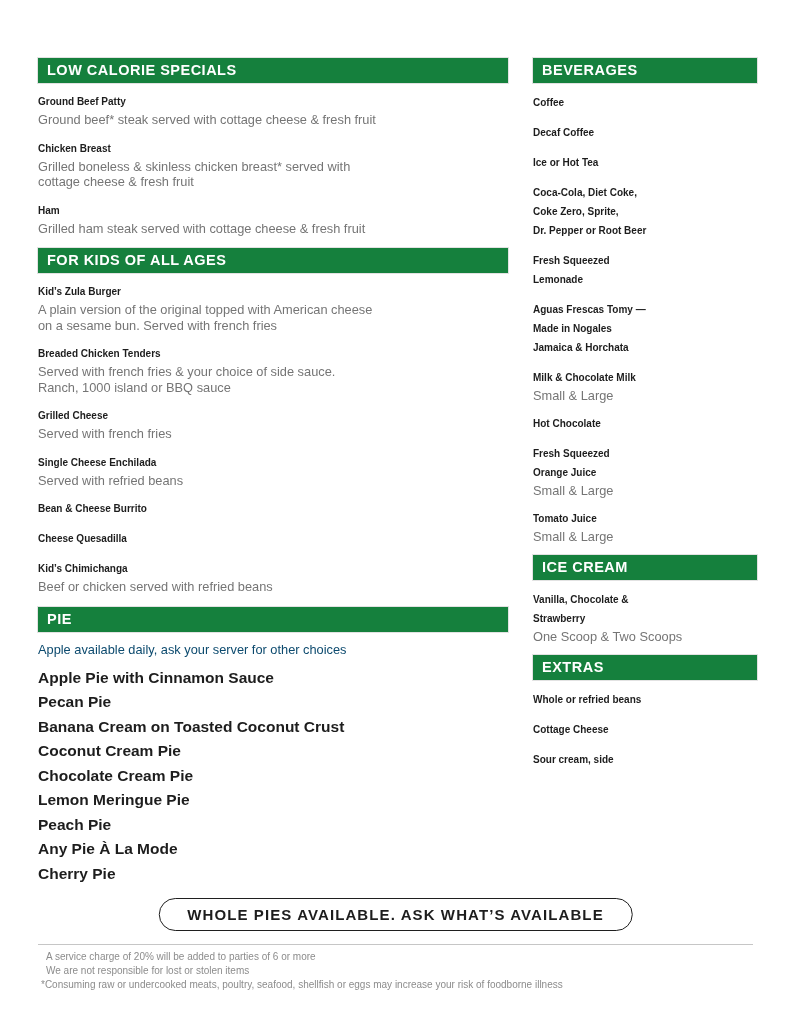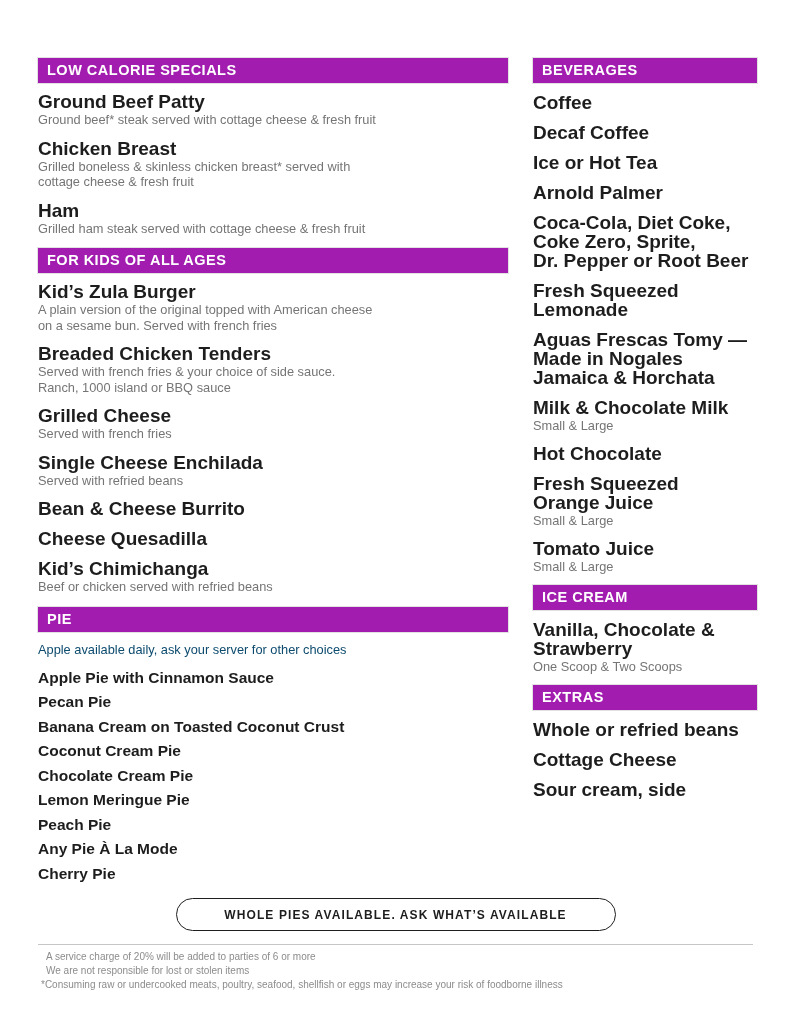--- a/index.html
+++ b/index.html
@@ -9,31 +9,31 @@
     font-family:"Liberation Sans", sans-serif;
     position:relative;
     overflow:hidden;
     color:#1d1d1d;
   }
   .col { position:absolute; top:58px; }
   .col-left  { left:38px;  width:470px; }
   .col-right { left:533px; width:224px; }
 
   .bar {
-    background:#a21caf; color:#ffffff;
+    background:#15803d; color:#ffffff;
     font-weight:700; font-size:14.5px; letter-spacing:.5px;
     line-height:17px; padding:4px 8px 4px 9px;
     margin-bottom:10px;
     box-shadow:0 0 0 1px #e2e2e2;
   }
   .item { margin-bottom:12px; }
   .col-right .item { margin-bottom:11px; }
 
   .name {
-    font-weight:700; font-size:19px; line-height:18px;
+    font-weight:700; font-size:10px; line-height:18px;
     color:#1d1d1d; white-space:pre-line;
   }
   .col-right .name { line-height:19px; }
 
   .desc {
     font-size:12.8px; line-height:15.5px; color:#757575;
     white-space:pre-line; margin-top:1px;
   }
   .col-right .desc { line-height:15px; }
 
@@ -44,21 +44,21 @@
   .pie-item {
     font-weight:700; font-size:15.5px; line-height:24.5px;
     color:#1d1d1d;
   }
 
   .banner {
     position:absolute; top:898px; left:50%; transform:translateX(-50%);
     min-width:440px; height:33px; box-sizing:border-box;
     border:1.5px solid #1f1f1f; border-radius:17px;
     display:flex; align-items:center; justify-content:center;
-    font-weight:700; font-size:12px; letter-spacing:1.1px;
+    font-weight:700; font-size:15px; letter-spacing:1.1px;
     padding:10px 28px; white-space:nowrap; color:#1d1d1d;
   }
 
   .footer {
     position:absolute; top:944px; left:38px; width:715px;
     border-top:1px solid #c6c6c6; padding-top:5px;
   }
   .footer-line {
     font-size:10px; line-height:14px; color:#8c8c8c; padding-left:8px;
   }
@@ -141,23 +141,20 @@
     <div class="item">
       <div class="name">Coffee</div>
     </div>
     <div class="item">
       <div class="name">Decaf Coffee</div>
     </div>
     <div class="item">
       <div class="name">Ice or Hot Tea</div>
     </div>
     <div class="item">
-      <div class="name">Arnold Palmer</div>
-    </div>
-    <div class="item">
       <div class="name">Coca-Cola, Diet Coke,
 Coke Zero, Sprite,
 Dr. Pepper or Root Beer</div>
     </div>
     <div class="item">
       <div class="name">Fresh Squeezed
 Lemonade</div>
     </div>
     <div class="item">
       <div class="name">Aguas Frescas Tomy —

